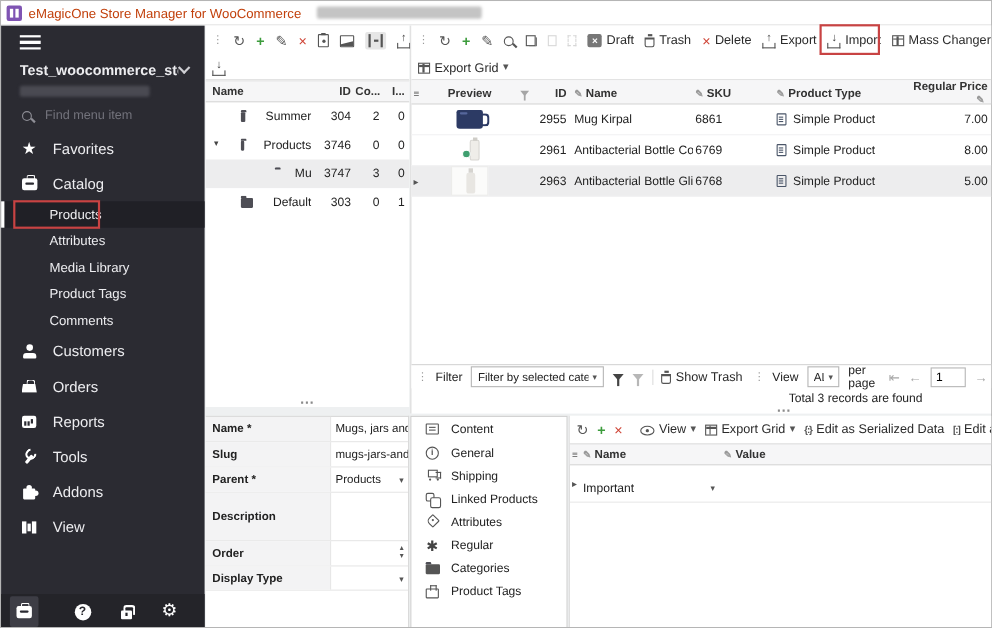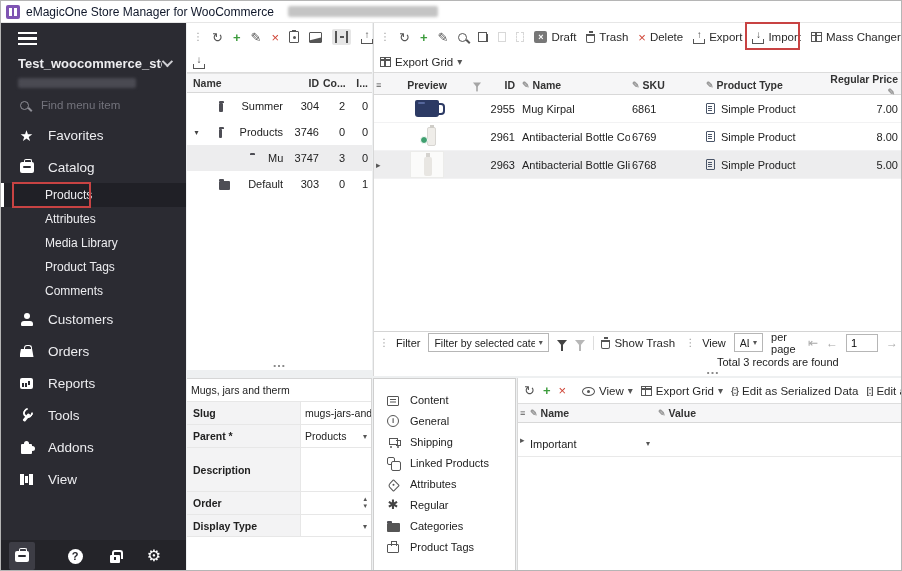--- a/index.html
+++ b/index.html
@@ -1,21 +1,21 @@
 <!DOCTYPE html>
 <html><head>
 <meta charset="utf-8">
 <style>
 *{margin:0;padding:0;box-sizing:border-box}
 body{font-family:"Liberation Sans",sans-serif;background:#9a9a9a}
 .app{position:relative;width:902px;height:571px;background:#eef0f1;overflow:hidden;border:1px solid #b5b5b5;font-size:11px;color:#222;font-family:"Liberation Sans",sans-serif}
 
 
 .titlebar{position:absolute;left:0;top:0;width:100%;height:22px;background:#fff;border-bottom:1px solid #e6e6e6;display:flex;align-items:center;padding-left:5px;gap:6px;z-index:5}
-.apptitle{font-size:12px;color:#0f172a}
+.apptitle{font-size:12px;color:#c2410c}
 .redact{background:#c4c4c4;border-radius:2px;filter:blur(1.5px)}
 .t-redact{width:150px;height:11px;margin-left:8px}
 .appicon{position:relative;width:14px;height:14px;background:#7f54b3;border-radius:2px;flex:0 0 auto}
 .appicon::before{content:"";position:absolute;left:3px;top:3px;width:3px;height:8px;background:#fff;box-shadow:5px 0 0 #fff}
 
 
 .sidebar{position:absolute;left:0;top:22px;width:185px;height:549px;background:#2b2b32;color:#ededf0;z-index:4}
 .sb-burger{height:28px;padding:9px 0 0 17px}
 .i-burger{position:relative;display:inline-block;width:19px;height:13px;border-top:2.5px solid #fff;border-bottom:2.5px solid #fff}
 .i-burger::before{content:"";position:absolute;left:0;right:0;top:3px;height:2.5px;background:#fff}
@@ -134,21 +134,21 @@
 .codeic{font-size:9px;color:#555;letter-spacing:-1px;font-weight:700}
 
 
 .tg-h,.tg-r{display:grid;grid-template-columns:1fr 40px 26px 23px;align-items:center}
 .tg-h{height:20px;background:#f6f6f7;border-top:1px solid #e3e3e3;border-bottom:1px solid #d8d8d8;font-weight:700;color:#333;font-size:10.5px}
 .tg-h .hc{padding-right:4px;text-align:right;overflow:hidden;white-space:nowrap}
 .tg-h .hn{text-align:left;padding-left:6px}
 .tg-r{height:26px;font-size:11px}
 .tg-r .num{text-align:right;padding-right:4px}
 .tg-r.sel{background:#ededee}
-.namecell{display:flex;align-items:center;gap:18px;padding-left:5px;overflow:hidden;white-space:nowrap}
+.namecell{display:flex;align-items:flex-start;gap:18px;padding-left:5px;overflow:hidden;white-space:nowrap}
 .exp{width:9px;font-size:8px;color:#444;flex:0 0 auto;text-align:center}
 .ind{width:13px;flex:0 0 auto}
 .pgrip{position:absolute;bottom:0;left:50%;transform:translateX(-50%);color:#8a8a8a;font-size:13px;font-weight:700;letter-spacing:1px;line-height:8px}
 
 
 .pg-h,.pg-r{display:grid;grid-template-columns:10px 86px 14px 36px 110px 74px 114px 1fr;align-items:center}
 .pg-h{position:absolute;top:50px;left:0;right:0;height:22px;background:#f6f6f7;border-bottom:1px solid #d8d8d8;font-weight:700;font-size:10.5px;color:#333}
 .pg-r{position:absolute;left:0;right:0;height:28px;font-size:11px;border-bottom:1px solid #f2f2f3}
 .pg-r.sel{background:#ededee}
 .cell-c{display:flex;justify-content:center;align-items:center}
@@ -181,21 +181,21 @@
 
 
 .frow{display:flex;border-bottom:1px solid #e7e7e7}
 .flabel{width:114px;background:#f3f3f4;border-right:1px solid #e7e7e7;font-weight:700;padding:5px 6px;font-size:10.5px;color:#222}
 .fval{flex:1;position:relative;padding:5px 4px;font-size:10.5px;white-space:nowrap;overflow:hidden}
 .fchev{position:absolute;right:4px;top:7px;color:#555;font-size:8px}
 .fspin{position:absolute;right:4px;top:3px;display:flex;flex-direction:column;line-height:7px;font-size:7px;color:#555}
 
 
 .tabs{padding-top:6px}
-.tab{display:flex;align-items:flex-end;gap:9px;height:21px;padding-left:11px;font-size:11px;color:#222;cursor:pointer}
+.tab{display:flex;align-items:flex-start;gap:9px;height:21px;padding-left:11px;font-size:11px;color:#222;cursor:pointer}
 .tico{width:16px;display:flex;justify-content:center;align-items:center;flex:0 0 auto}
 .glyph-ast{font-size:13px;color:#444;line-height:1}
 
 
 .atbar{display:flex;align-items:center;gap:8px;height:25px;padding:0 6px;font-size:10.5px;background:#fff}
 .ag-h,.ag-r{display:grid;grid-template-columns:12px 128px 1fr;align-items:center}
 .ag-h{height:20px;background:#f6f6f7;border-top:1px solid #dedede;border-bottom:1px solid #d8d8d8;font-weight:700;font-size:10.5px;color:#333}
 .ag-r{height:34px;border-bottom:1px solid #e9e9e9;font-size:11px}
 .ag-name{display:flex;align-items:center;gap:5px;padding-top:8px}
 .ag-val{align-self:start;padding-top:3px;padding-left:2px}
@@ -538,20 +538,21 @@
       <span class="pgarrow">←</span>
       <input class="pginput" value="1" style="">
       <span class="pgarrow">→</span>
     </div>
     <div class="ftotal">Total 3 records are found</div>
     <span class="fgrip">⋯</span>
   </div>
 
   <div class="panel p-form">
     <div class="frow" style="height:23px">
+      <span class="flabel">Name *</span>
       <span class="fval">Mugs, jars and therm</span>
     </div>
     <div class="frow" style="height:23px">
       <span class="flabel">Slug</span>
       <span class="fval">mugs-jars-and-therm</span>
     </div>
     <div class="frow" style="height:23px">
       <span class="flabel">Parent *</span>
       <span class="fval"><span>Products</span><span class="fchev">▾</span></span>
     </div>

